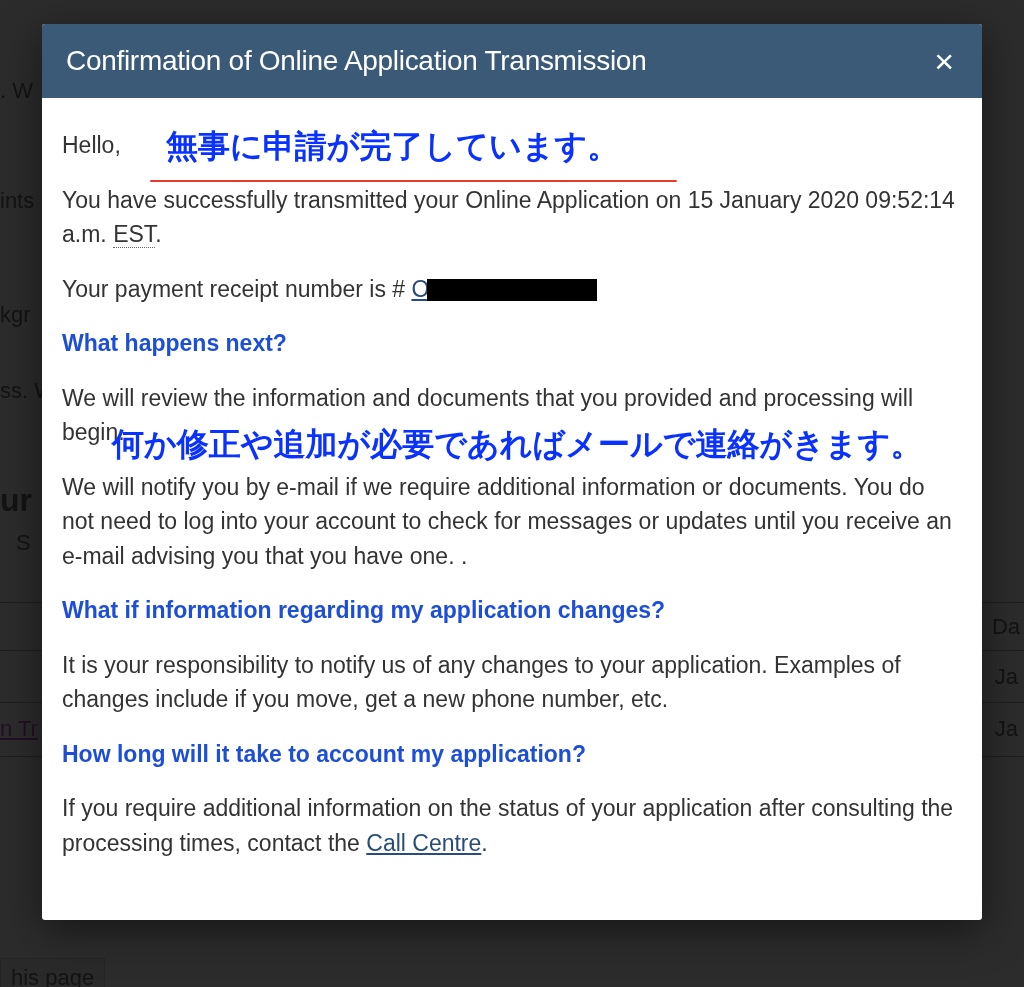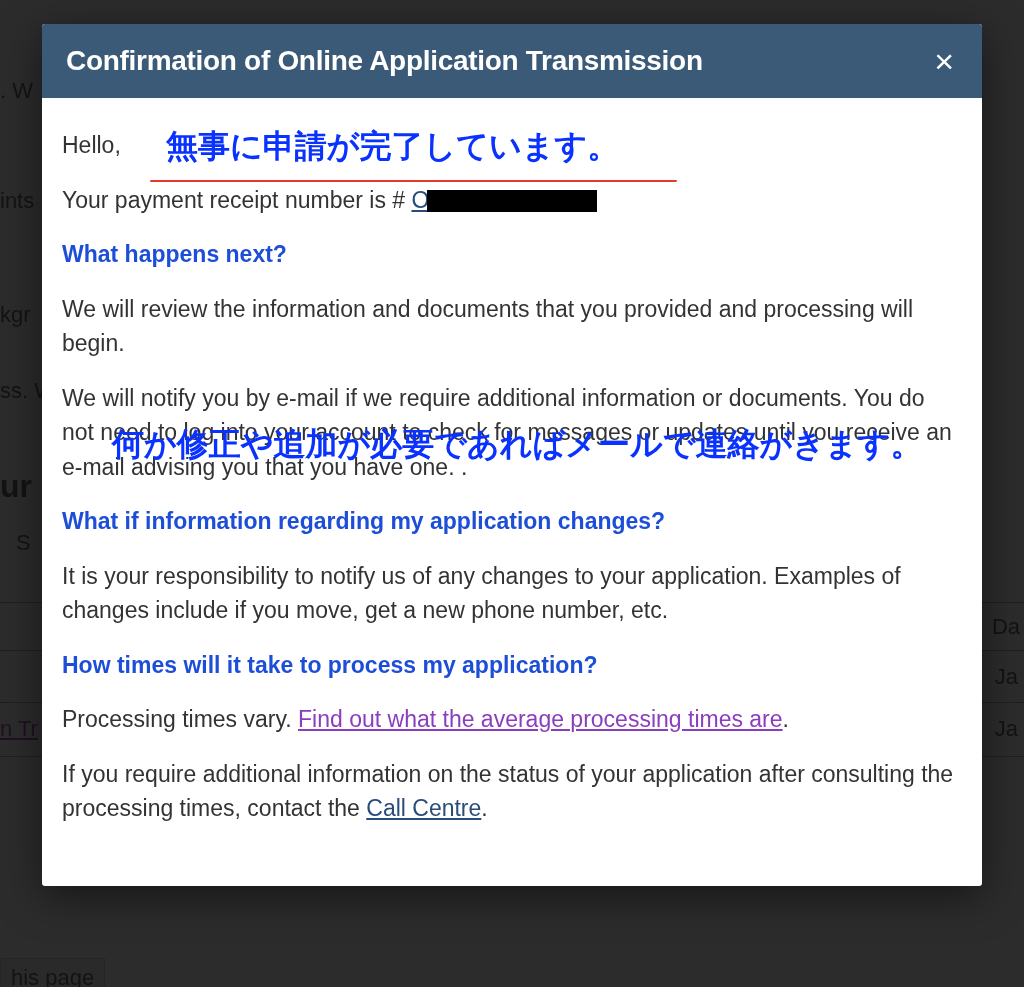--- a/index.html
+++ b/index.html
@@ -41,21 +41,21 @@
   .modal-header {
     background: #3a5a78;
     color: #fff;
     padding: 20px 24px;
     display: flex;
     align-items: center;
     justify-content: space-between;
   }
   .modal-title {
     font-size: 28px;
-    font-weight: 700;
+    font-weight: 400;
     letter-spacing: -0.3px;
   }
   .modal-close {
     color: #fff;
     font-size: 34px;
     line-height: 1;
     cursor: pointer;
     background: none;
     border: none;
     padding: 0 4px;
@@ -109,21 +109,21 @@
   }
 </style>
 </head>
 <body>
 
 <div class="bg-page">
   <span class="bg-frag" style="top:78px; left:0;">. W</span>
   <span class="bg-frag" style="top:188px; left:0;">ints</span>
   <span class="bg-frag" style="top:302px; left:0;text-align:right;">kgr</span>
   <span class="bg-frag" style="top:378px; left:0;">ss. W</span>
-  <span class="bg-frag" style="top:468px; left:0; font-size:32px; font-weight:700;">ur</span>
+  <span class="bg-frag" style="top:482px; left:0; font-size:32px; font-weight:700;">ur</span>
   <span class="bg-frag" style="top:530px; left:16px;">S</span>
 
   <div class="bg-table-border" style="top:602px;"></div>
   <span class="bg-frag" style="top:614px; right:4px; font-weight:400;">Da</span>
   <div class="bg-table-border" style="top:650px;"></div>
   <span class="bg-frag" style="top:664px; right:6px;">Ja</span>
   <div class="bg-table-border" style="top:702px;"></div>
   <span class="bg-frag bg-link" style="top:716px; left:0;">n Tr</span>
   <span class="bg-frag" style="top:716px; right:6px;">Ja</span>
   <div class="bg-table-border" style="top:756px;"></div>
@@ -137,40 +137,40 @@
   <div class="modal-header">
     <div class="modal-title">Confirmation of Online Application Transmission</div>
     <button class="modal-close">
       <span>×</span>
     </button>
   </div>
   <div class="modal-body">
 
     <p>Hello,</p>
 
+    <p>
+      <span>You have </span><span>successfully transmitted your Online Application</span><span> on 15 January 2020 09:52:14 a.m. </span><span class="underlined">EST</span><span>.</span>
+    </p>
 
     <p>
       <span>Your payment receipt number is # </span><a href="#" class="receipt-link">O</a><span class="redacted"></span>
     </p>
 
     <p><strong>What happens next?</strong></p>
 
     <p>We will review the information and documents that you provided and processing will begin.</p>
 
     <p>We will notify you by e-mail if we require additional information or documents. You do not need to log into your account to check for messages or updates until you receive an e-mail advising you that you have one. .</p>
 
     <p><strong>What if information regarding my application changes?</strong></p>
 
     <p>It is your responsibility to notify us of any changes to your application. Examples of changes include if you move, get a new phone number, etc.</p>
 
-    <p><strong>How times will it take to process my application?</strong></p>
+    <p><strong>How long will it take to account my application?</strong></p>
 
-    <p>
-      <span>Processing times vary. </span><a href="#" class="proc-link">Find out what the average processing times are</a><span>.</span>
-    </p>
 
     <p>
       <span>If you require additional information on the status of your application after consulting the processing times, contact the </span><a href="#" class="cc-link">Call Centre</a><span>.</span>
     </p>
 
     <div class="anno" style="top:24px; left:124px;">無事に申請が完了しています。</div>
     <div class="anno-underline" style="top:82px; left:108px; width:527px;"></div>
     <div class="anno" style="top:322px; left:70px;">何か修正や追加が必要であればメールで連絡がきます。</div>
 
   </div>

